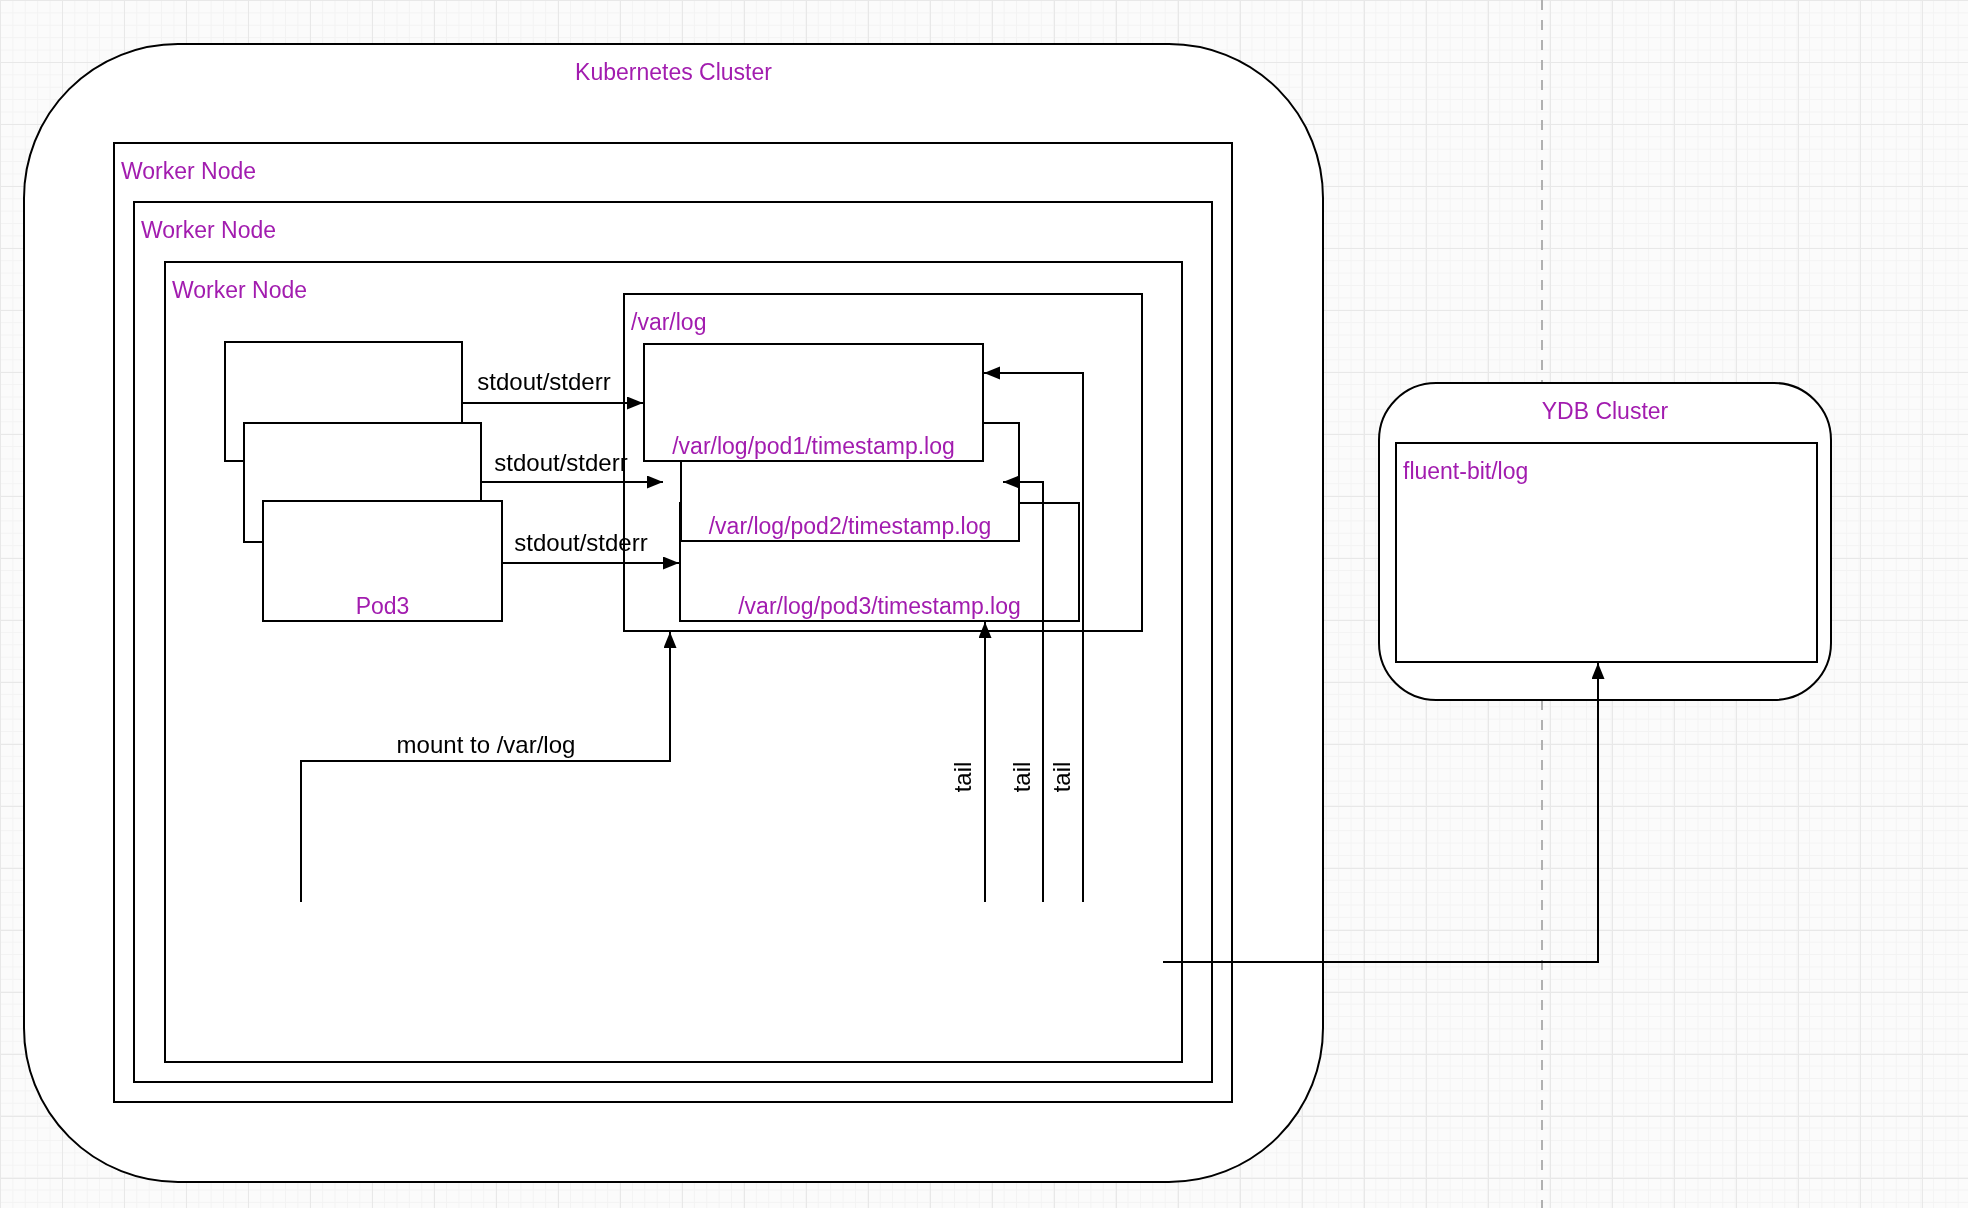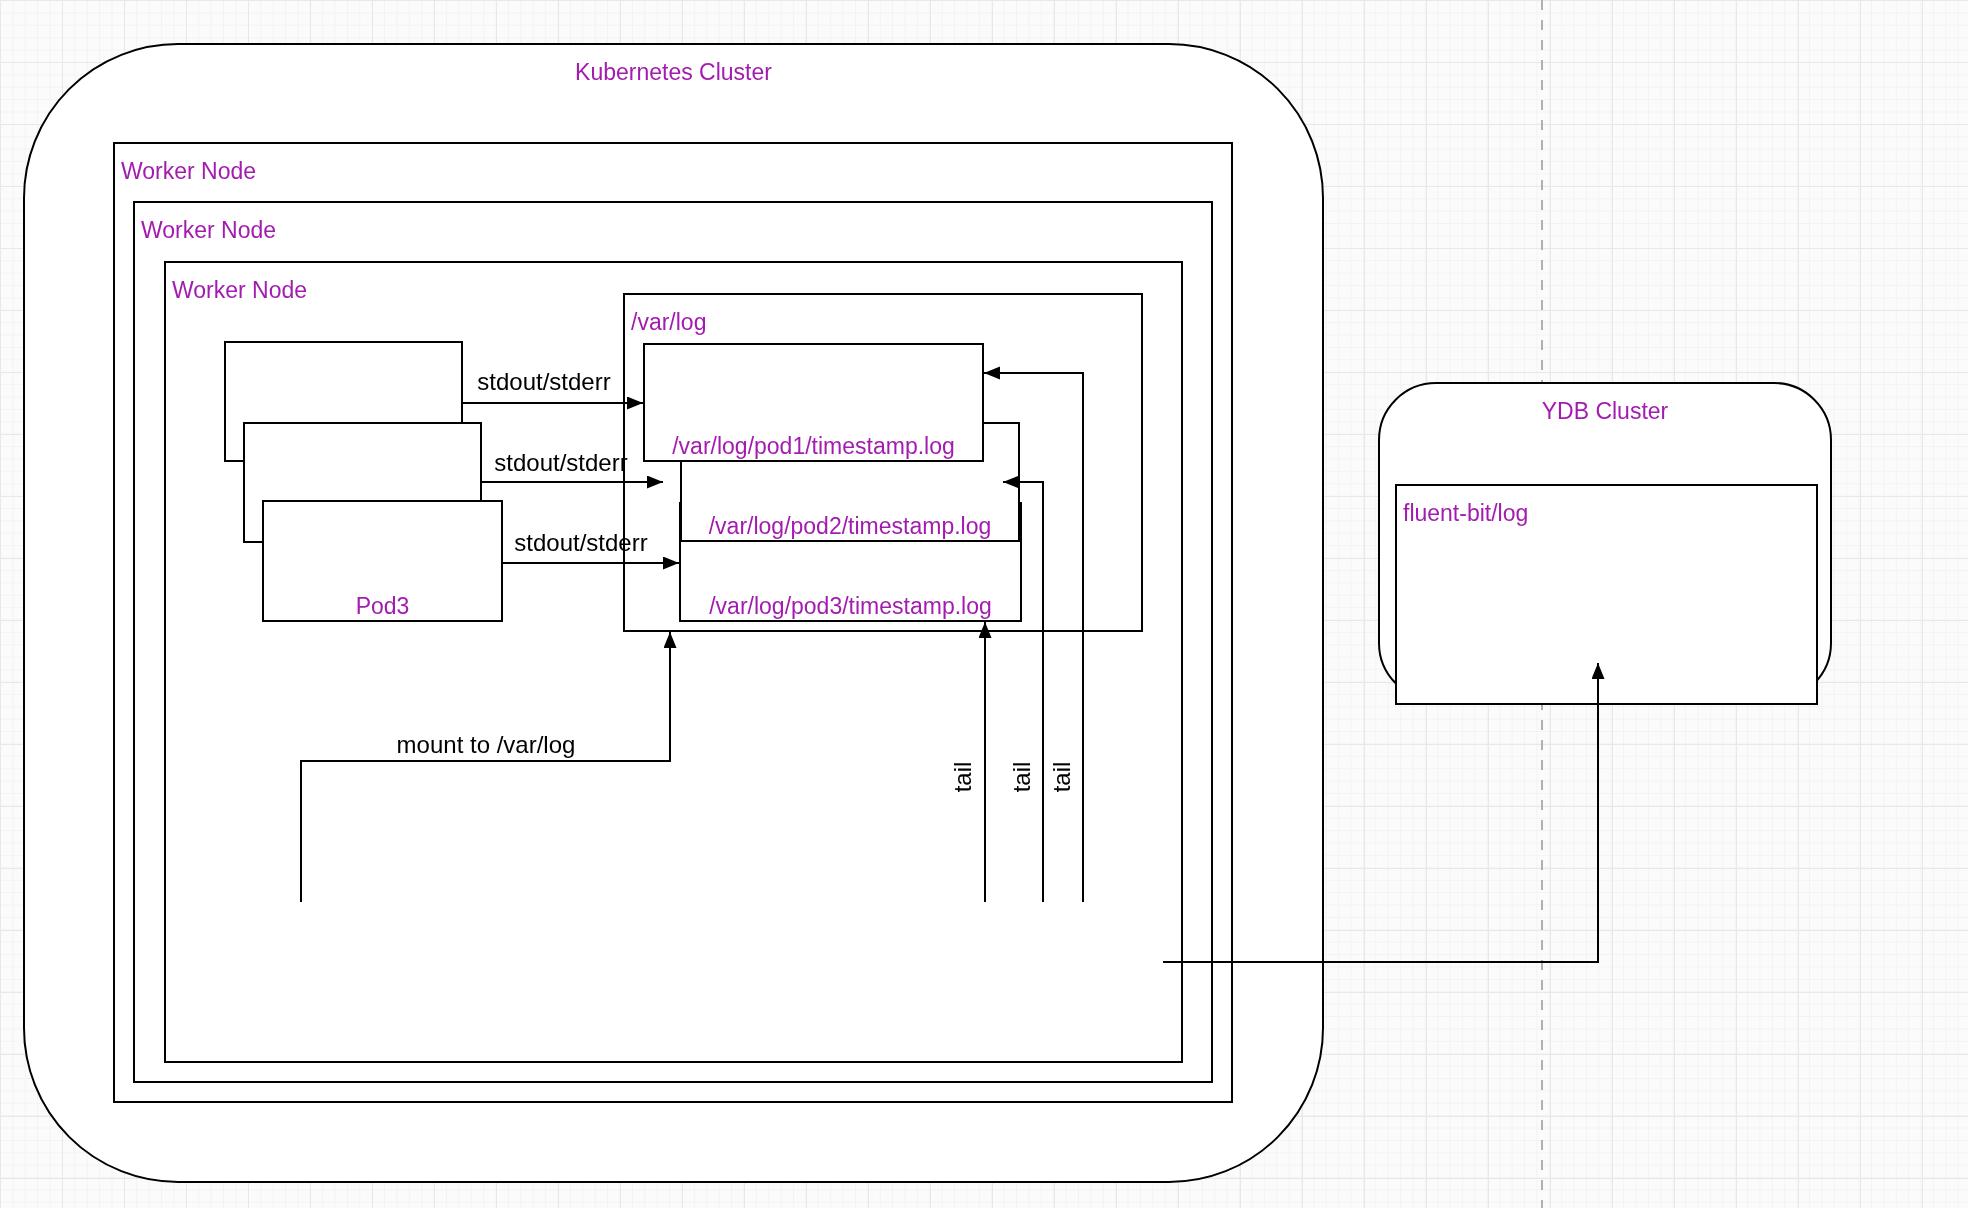--- a/index.html
+++ b/index.html
@@ -82,35 +82,35 @@
   <div class="shape centered" style="left:224px;top:341px;width:239px;height:121px;">
     <span class="lbl">Pod1</span>
   </div>
   <div class="shape centered" style="left:243px;top:422px;width:239px;height:121px;">
     <span class="lbl">Pod2</span>
   </div>
   <div class="shape centered" style="left:262px;top:500px;width:241px;height:122px;">
     <span class="lbl">Pod3</span>
   </div>
 
-  <div class="shape centered" style="left:679px;top:502px;width:343px;height:120px;">
+  <div class="shape centered" style="left:679px;top:502px;width:401px;height:120px;">
     <span class="lbl">/var/log/pod3/timestamp.log</span>
   </div>
   <div class="shape centered" style="left:663px;top:422px;width:340px;height:120px;margin-left:17px;">
     <span class="lbl">/var/log/pod2/timestamp.log</span>
   </div>
   <div class="shape centered" style="left:643px;top:343px;width:341px;height:119px;">
     <span class="lbl">/var/log/pod1/timestamp.log</span>
   </div>
 
 
   <div class="shape" style="left:1378px;top:382px;width:454px;height:319px;border-radius:58px;">
     <div class="lbl lbl-topcenter">YDB Cluster</div>
   </div>
-  <div class="shape" style="left:1395px;top:442px;width:423px;height:221px;margin-top:42px;">
+  <div class="shape" style="left:1395px;top:442px;width:423px;height:221px;">
     <div class="lbl lbl-topleft">fluent-bit/log</div>
   </div>
 
   <svg id="edges-layer" width="1968" height="1208" viewBox="0 0 1968 1208">
     <defs>
       <marker id="ah" markerWidth="17" markerHeight="14" refX="16" refY="6.5" orient="auto" markerUnits="userSpaceOnUse">
         <path d="M0,0 L16,6.5 L0,13 Z" fill="#000"></path>
       </marker>
     </defs>
     <g stroke="#000" stroke-width="2" fill="none">

